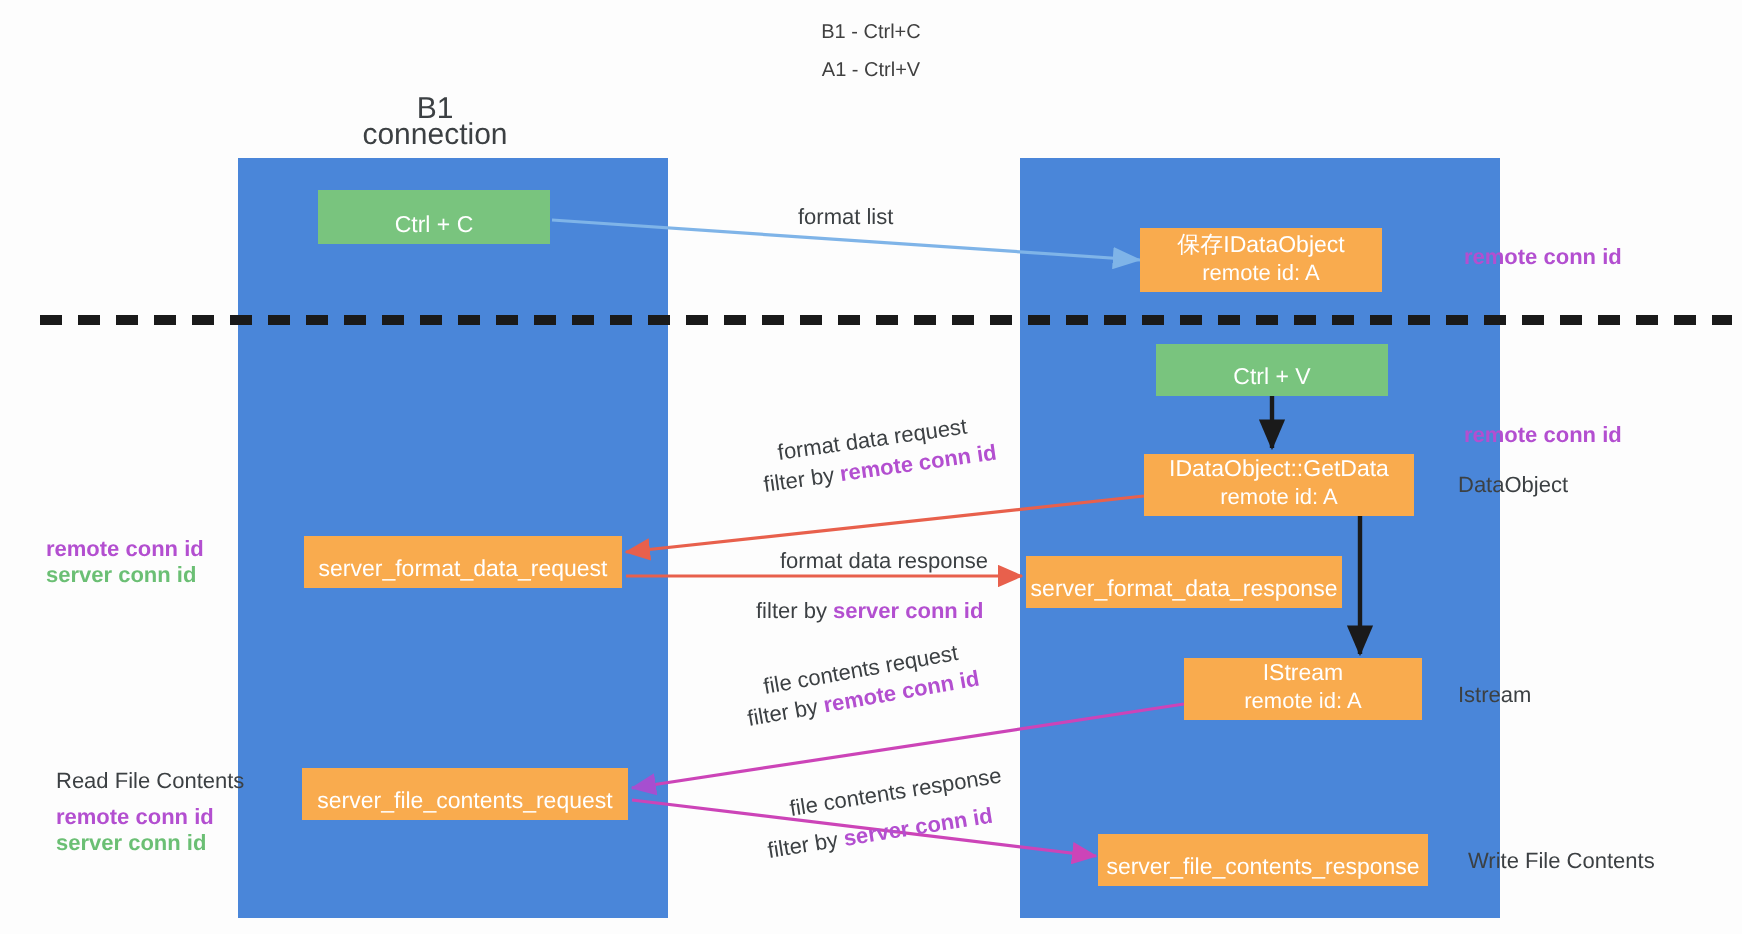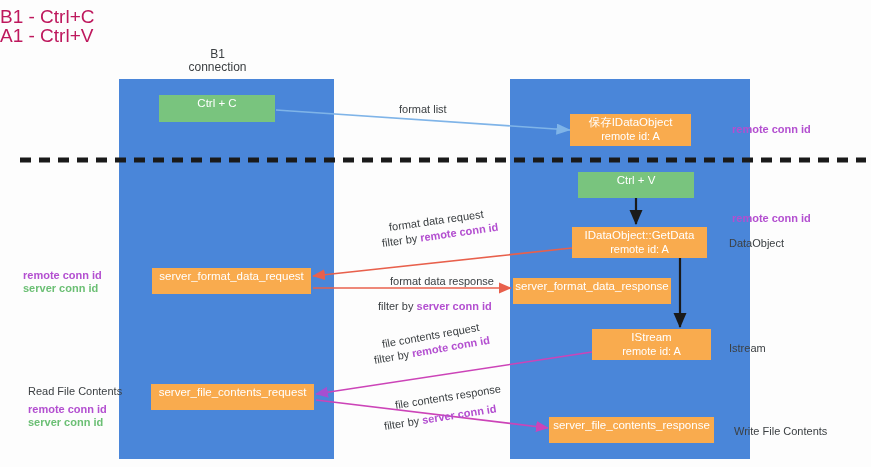--- a/index.html
+++ b/index.html
@@ -26,42 +26,43 @@
     height: 467px;
     pointer-events: none;
   }
   .lane {
     position: absolute;
     background: #4a86d9;
   }
   .lane-head {
     position: absolute;
     text-align: center;
-    font-size: 12px;
+    font-size: 15px;
     line-height: 13px;
     color: #3c4043;
     white-space: pre-line;
   }
   .title {
     position: absolute;
     left: 0;
     right: 0;
     top: 7px;
-    font-size: 19px;
+    text-align: center;
+    font-size: 10px;
     line-height: 19px;
-    color: #be185d;
+    color: #404040;
     white-space: pre-line;
   }
   .box {
     position: absolute;
     box-sizing: border-box;
     display: flex;
     flex-direction: column;
     align-items: center;
-    justify-content: flex-start;
+    justify-content: flex-end;
     color: #ffffff;
     font-size: 11.5px;
     line-height: 13.5px;
     text-align: center;
     padding: 2px 4px;
   }
   .box.orange { background: #f9ab4e; }
   .box.green  { background: #79c47e; }
   .box .l2 { font-size: 11px; }
 

